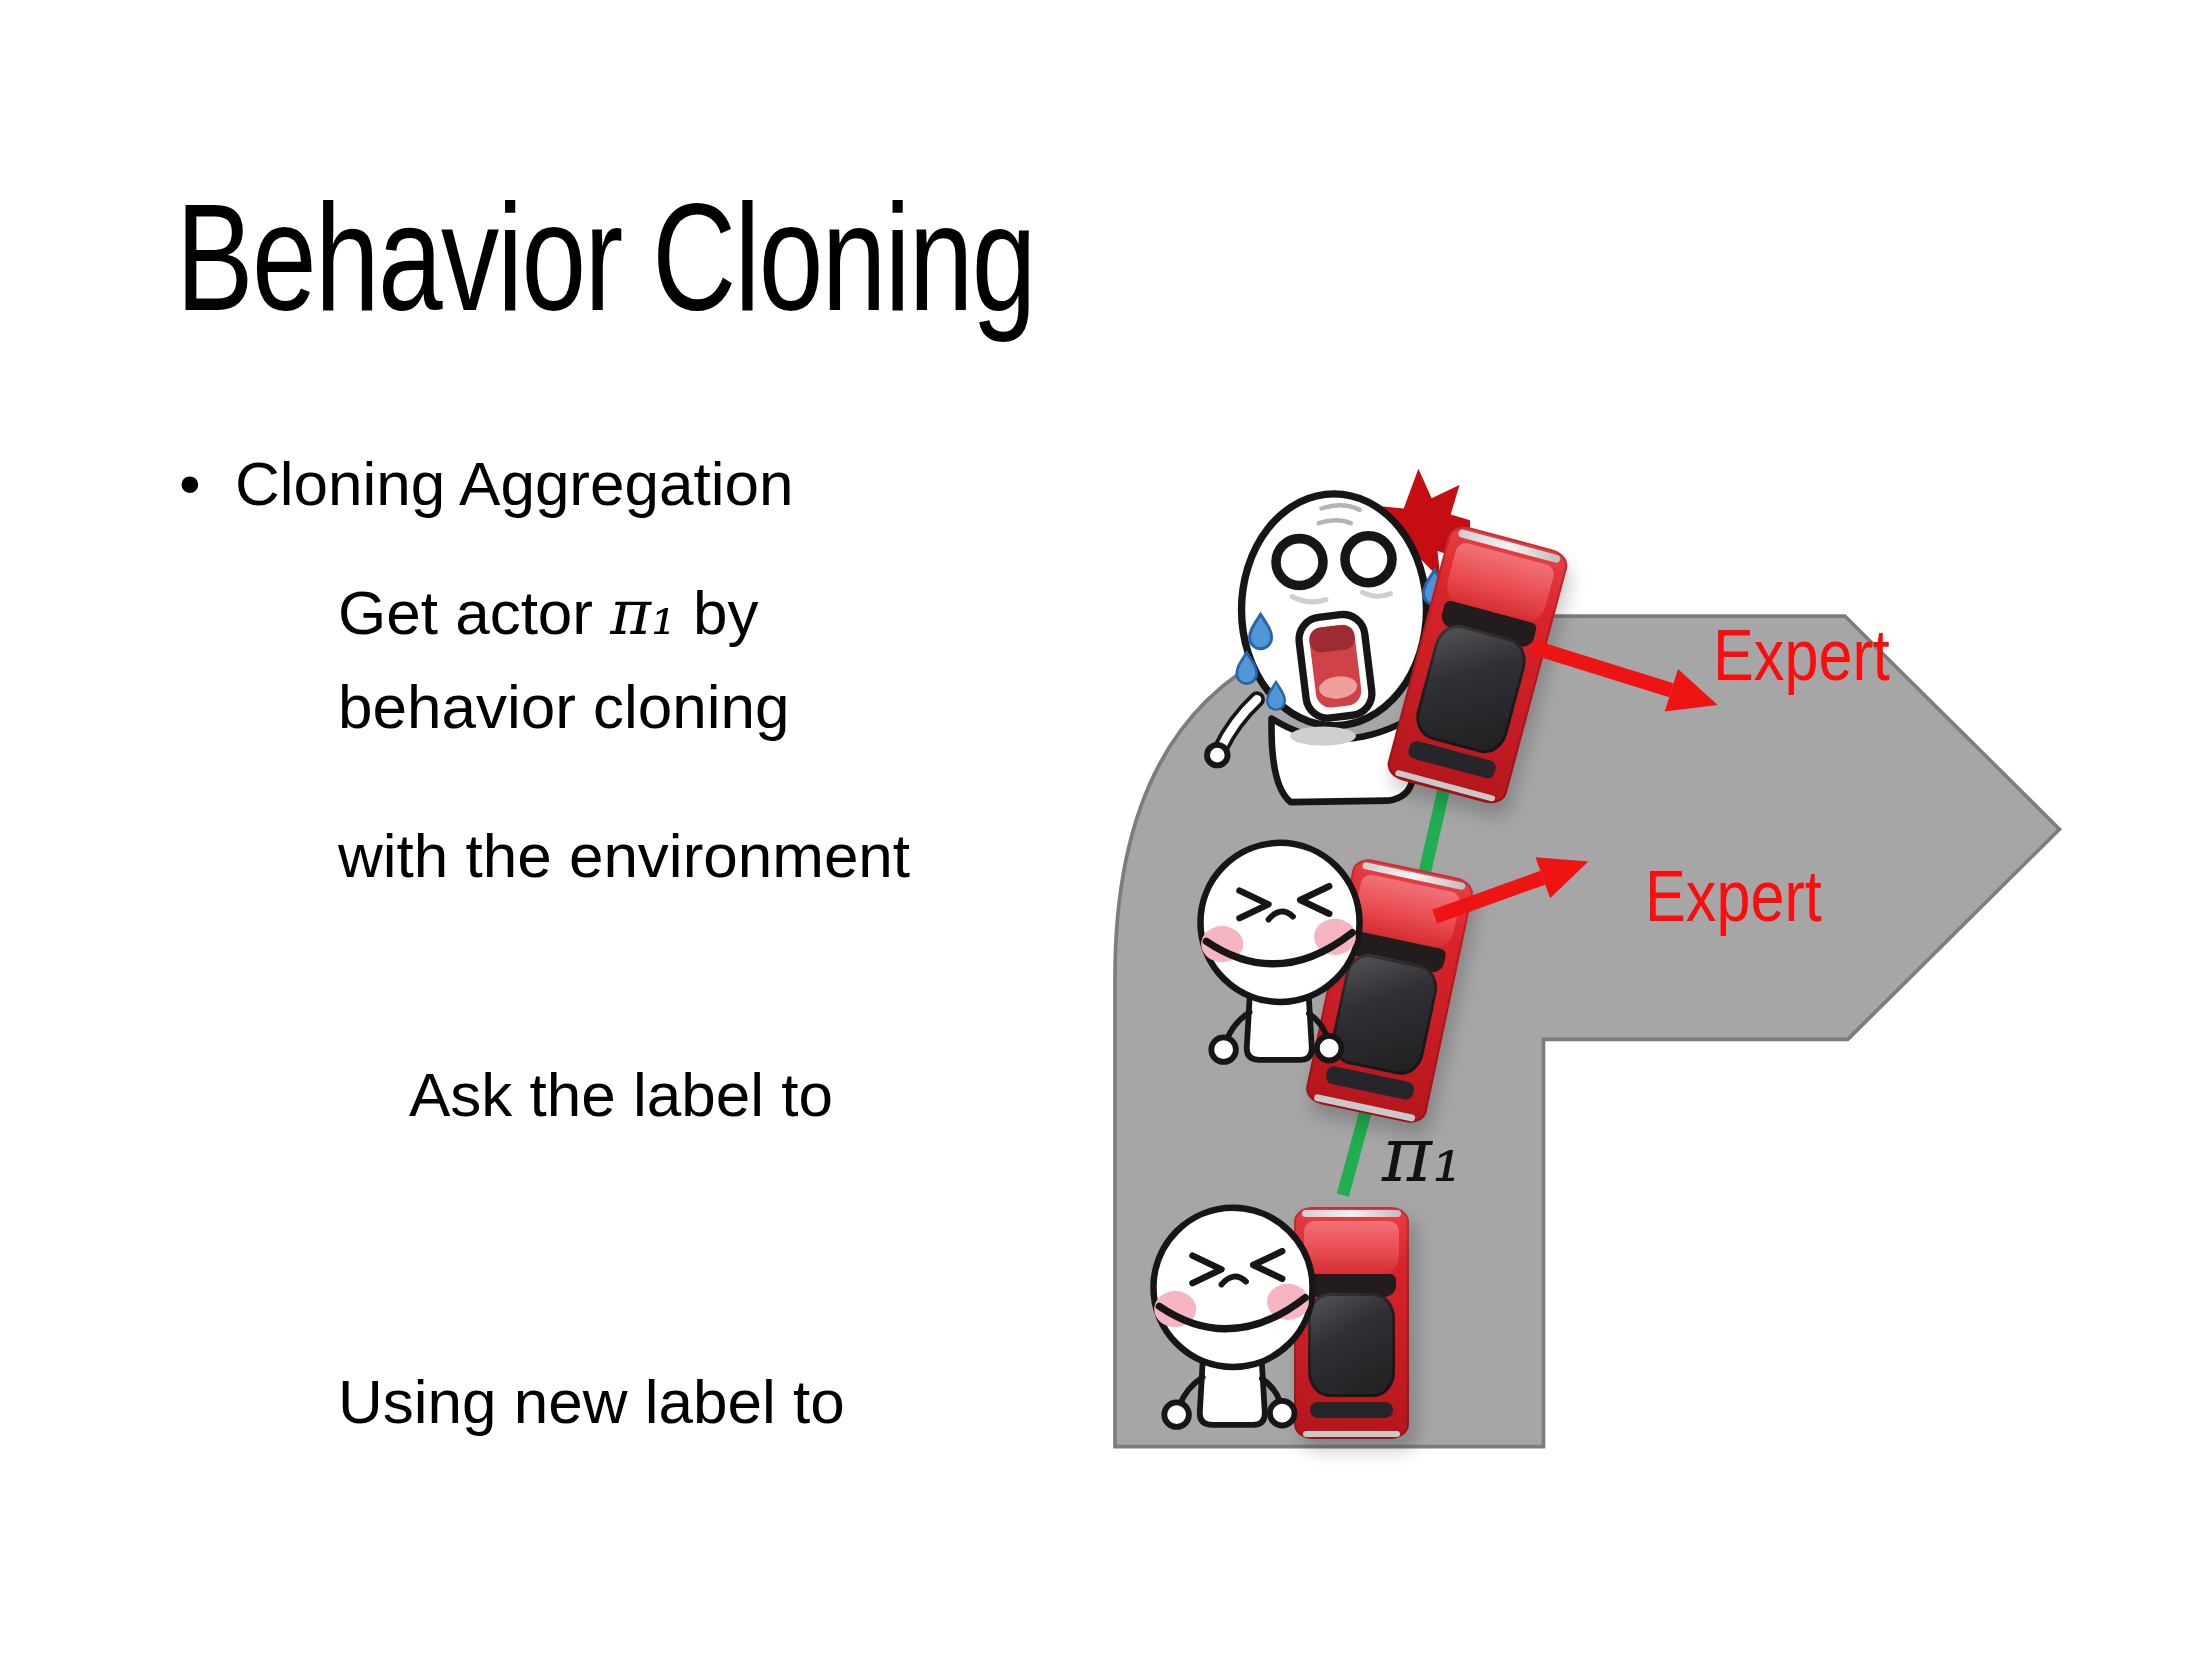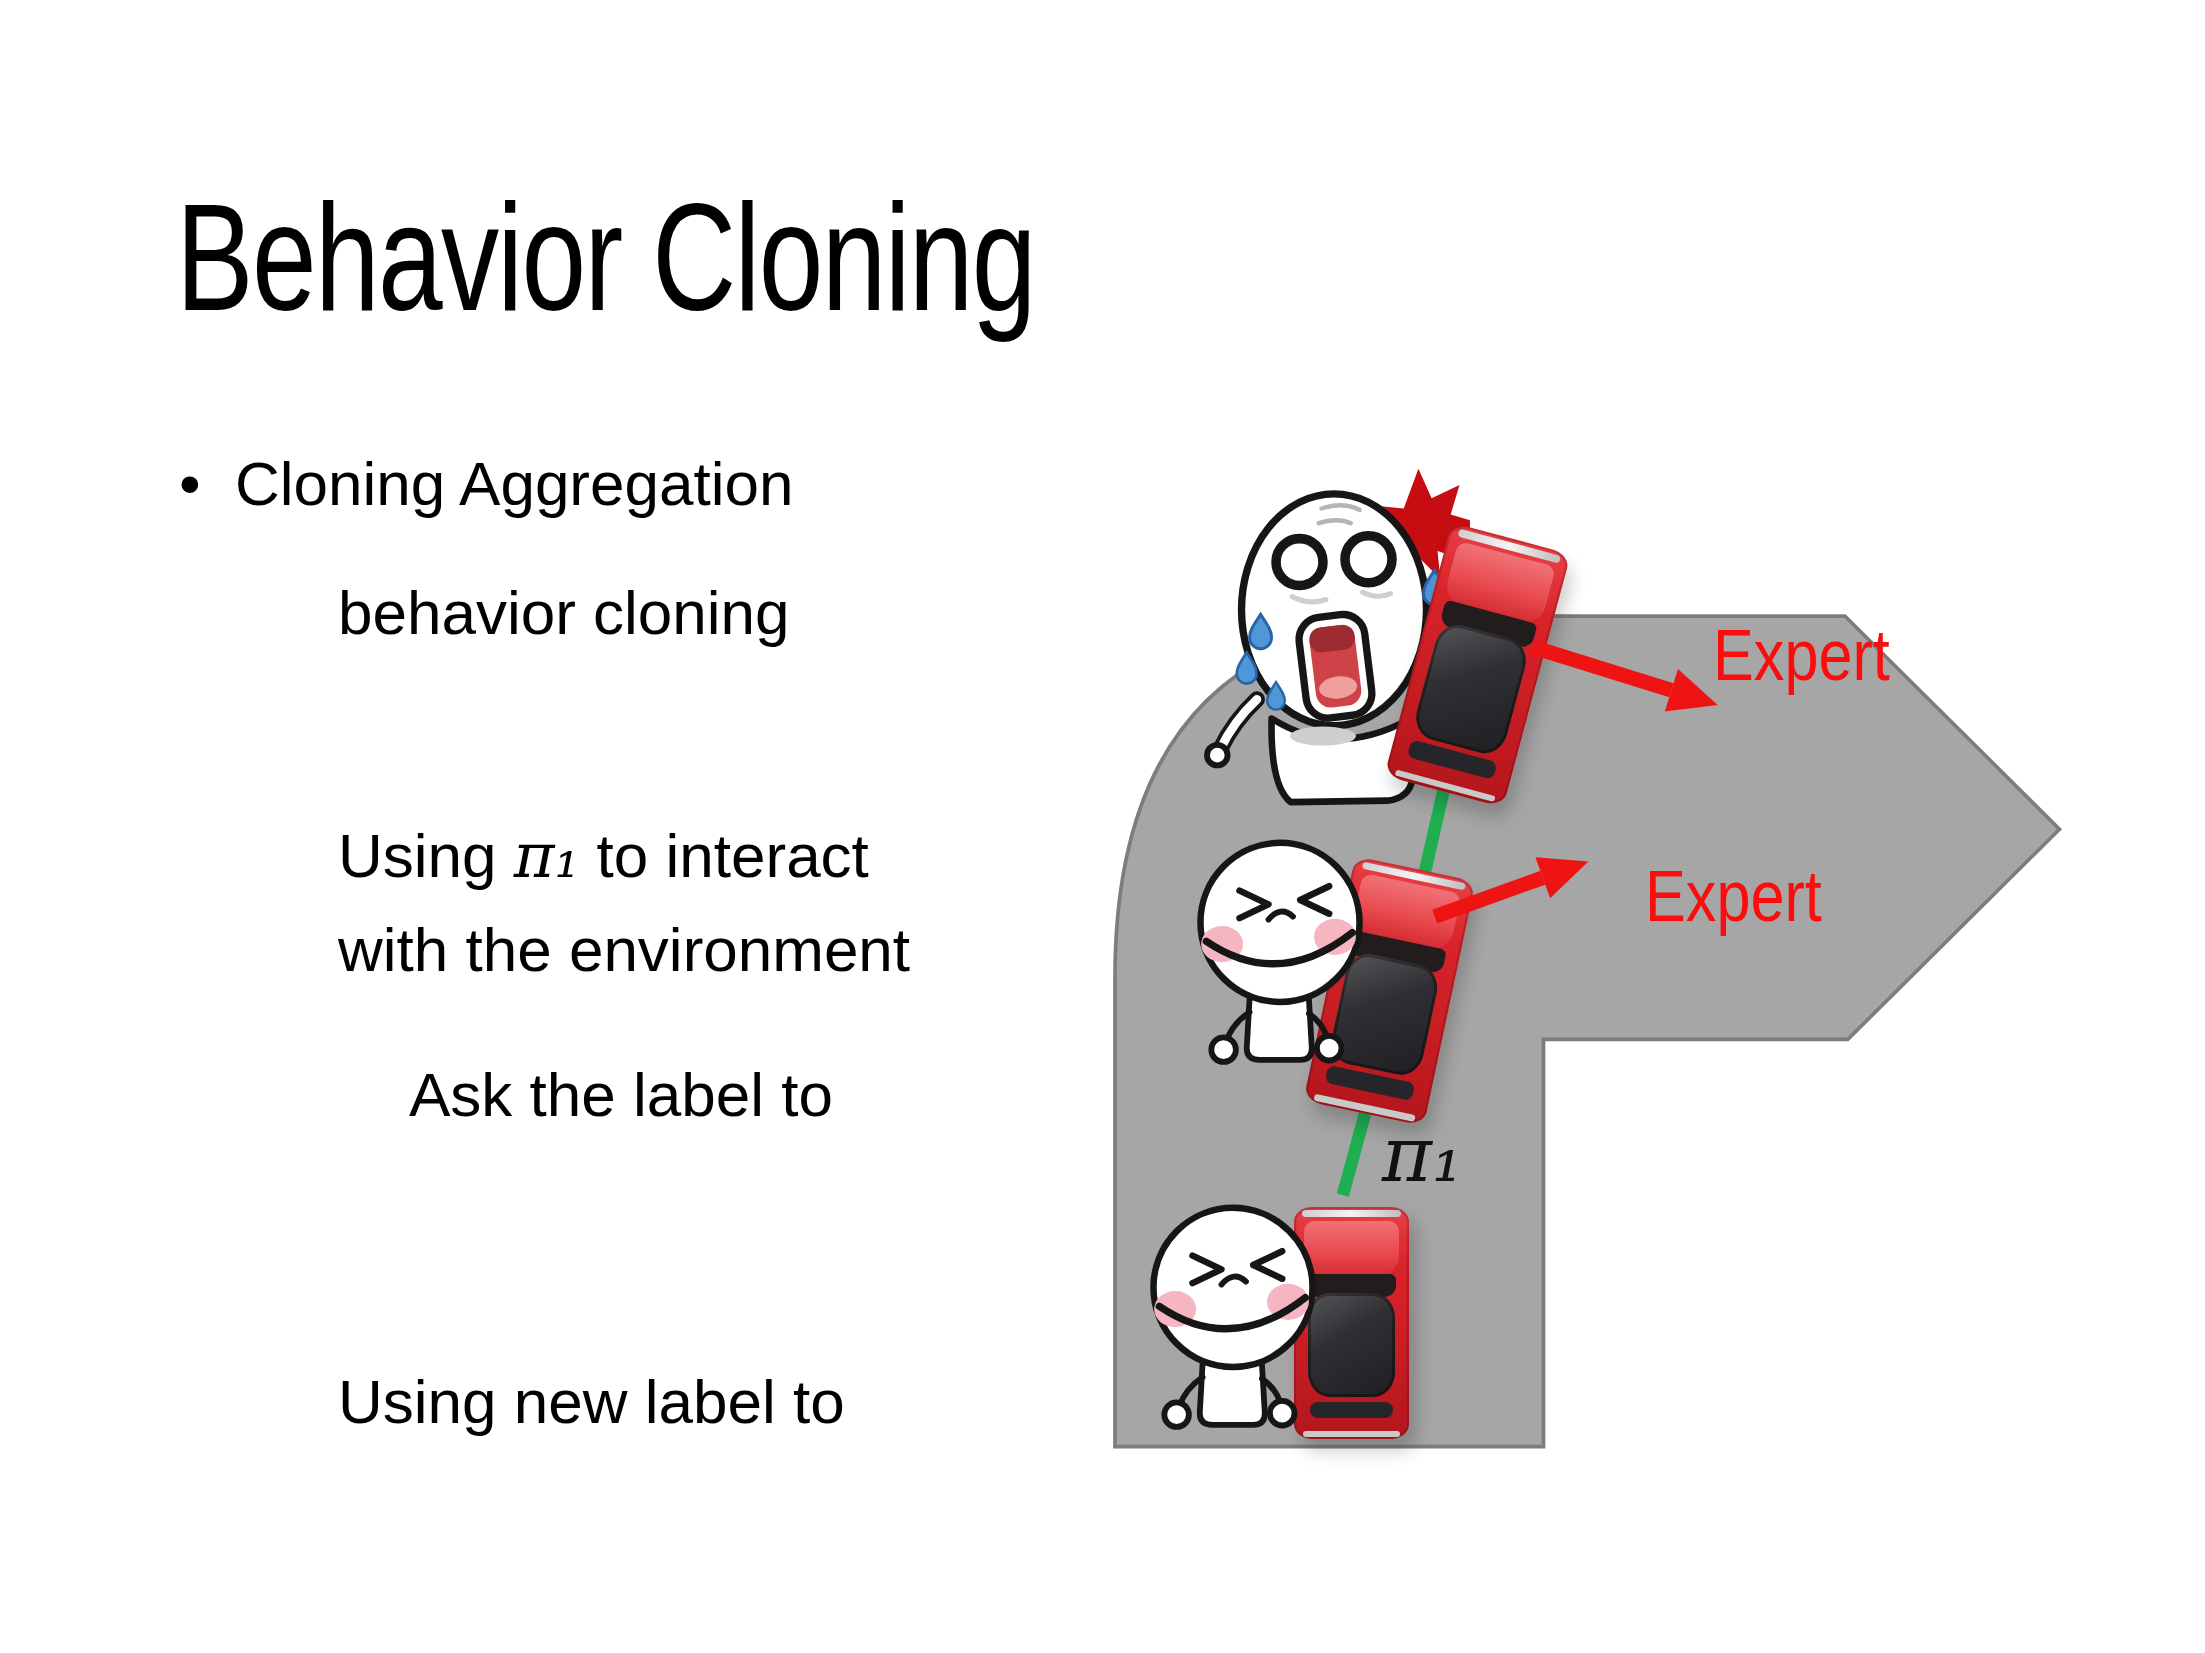--- a/index.html
+++ b/index.html
@@ -178,24 +178,24 @@
     <line x1="1952" y1="1247" x2="2099" y2="1194" stroke="var(--arrow-red)" stroke-width="20"></line>
     <polygon points="2161,1172 2109,1222 2089,1166" fill="var(--arrow-red)"></polygon>
   </g>
 </svg>
 
 <div class="title">Behavior Cloning</div>
 <div class="bullet-marker">•</div>
 <div class="bullet-label">Cloning Aggregation</div>
 
 <div class="step step1 indent1">
+    <div class="line">Get actor <span class="pi">π₁</span> by</div>
     <div class="line">behavior cloning</div>
   </div>
 <div class="step step2 indent1">
-    <div class="line">Using <span class="pi">π₁</span> to interact</div>
     <div class="line">with the environment</div>
   </div>
 <div class="step step3 indent2">
     <div class="line">Ask the label to</div>
   </div>
 <div class="step step4 indent1">
     <div class="line">Using new label to</div>
   </div>
 
 <div class="expert expert1">Expert</div>

